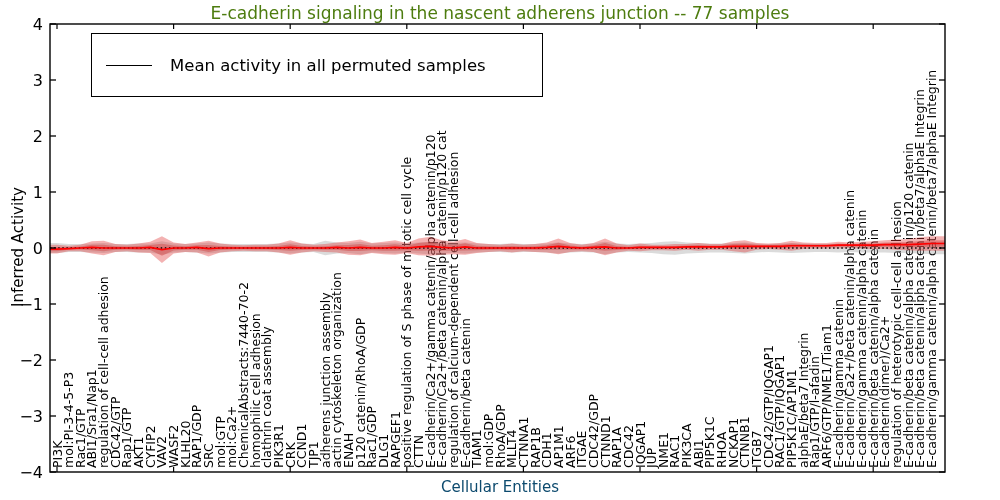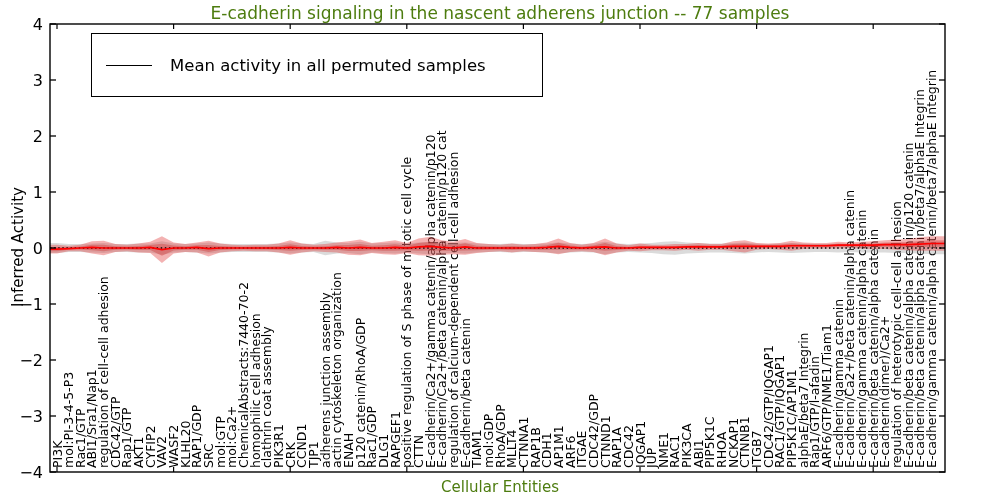--- a/index.html
+++ b/index.html
@@ -12,21 +12,21 @@
     position:absolute;left:0;top:3px;width:1000px;text-align:center;
     font-size:17px;color:#4d7c0f;
   }
   .ylabel{
     position:absolute;left:-52px;top:238px;width:140px;text-align:center;
     font-size:15px;color:#000;
     transform:rotate(-90deg);
   }
   .xlabel{
     position:absolute;left:0;top:478px;width:1000px;text-align:center;
-    font-size:15px;color:#4d7c0f;
+    font-size:15px;color:#0c4a6e;
   }
   .legend{
     position:absolute;left:59px;top:33px;width:452px;height:64px;
     border:1.6px solid #000;background:#fff;box-sizing:border-box;
     display:flex;flex-direction:column;justify-content:space-around;
     padding:4px 0 4px 14px;
     margin-left:32px;
   }
   .legend-row{display:flex;align-items:center;font-size:16.5px;color:#000;}
   .legend-line{display:inline-block;width:46px;height:0;border-top:1.8px solid #000;margin-right:18px;}

